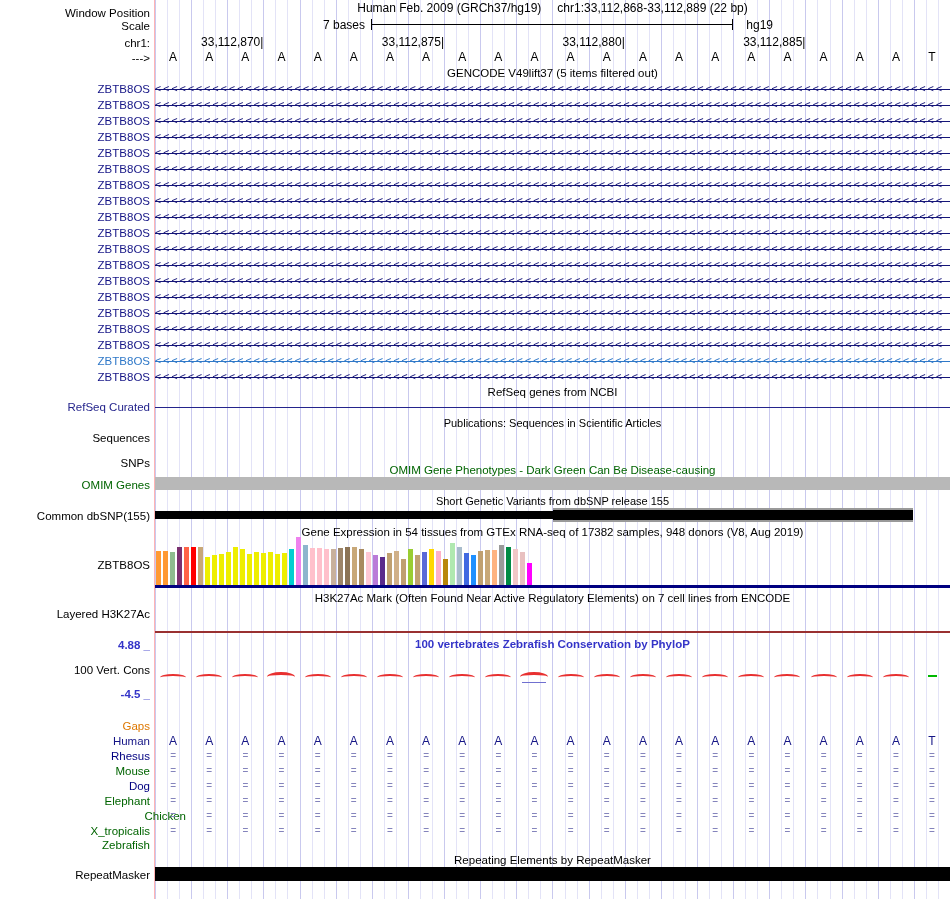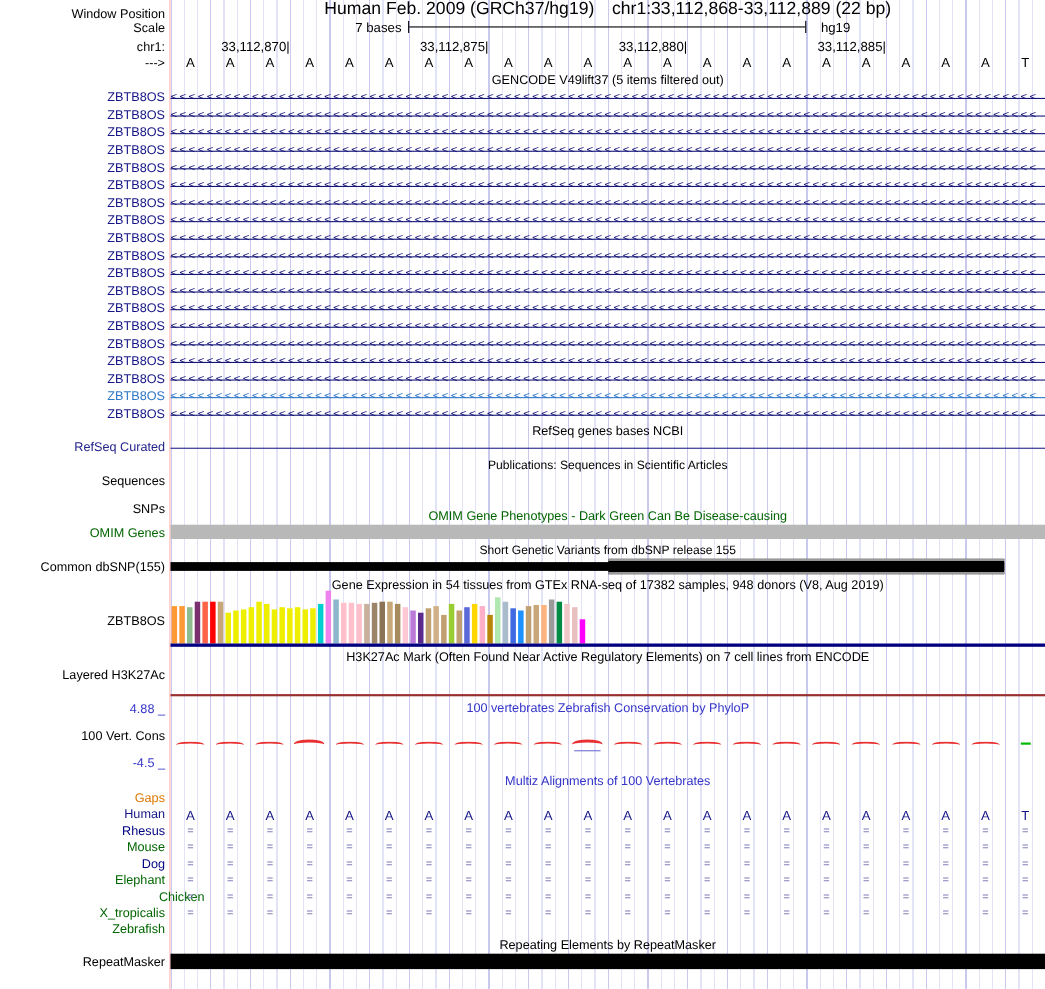--- a/index.html
+++ b/index.html
@@ -8,21 +8,21 @@
   
   #grid{position:absolute;left:155px;top:0;width:795px;height:899px;
     background-image:
       repeating-linear-gradient(to right,#c9c9ee 0,#c9c9ee 1px,transparent 1px,transparent 36.136px),
       repeating-linear-gradient(to right,#e3e3f7 0,#e3e3f7 1px,transparent 1px,transparent 12.045px);}
   #pinkline{position:absolute;left:154px;top:0;width:1px;height:899px;background:#ffb4b4;}
   .lbl{position:absolute;left:0;width:150px;text-align:right;font-size:11.5px;
        line-height:14px;white-space:nowrap;}
   .title{position:absolute;left:155px;width:795px;text-align:center;font-size:11.5px;
          line-height:13px;white-space:nowrap;}
-  .blue{color:#3434c8;}
+  .blue{color:#3434c8;font-weight:bold;}
   .green{color:#006400;}
   .navylbl{color:#24248c;}
   .tick{position:absolute;transform:translateX(-100%);font-size:12px;white-space:nowrap;}
   .seqrow{position:absolute;left:155px;width:795px;display:flex;}
   .seqcell{flex:1;text-align:center;font-size:12px;line-height:14px;}
   .generow{position:absolute;left:0;width:950px;height:16px;}
   .genelabel{position:absolute;left:0;width:150px;text-align:right;font-size:11.5px;
              line-height:16px;color:#151586;white-space:nowrap;}
   .genelabel.light{color:#2f78c8;}
   .arrowline{position:absolute;left:155px;top:0;width:795px;height:16px;line-height:16px;
@@ -46,21 +46,21 @@
   .ditto{font-size:10px;color:#8484bc;line-height:14px;}
 </style>
 </head>
 <body>
 
 <div id="root">
   <div id="grid"></div>
   <div id="pinkline"></div>
 
   <div class="lbl" style="top:6px">Window Position</div>
-  <div class="title" style="top:2px;font-size:16px">
+  <div class="title" style="top:2px;font-size:12px">
     <span>Human Feb. 2009 (GRCh37/hg19)</span><span style="display:inline-block;width:16px"></span><span>chr1:33,112,868-33,112,889 (22 bp)</span>
   </div>
 
   <div class="lbl" style="top:19px">Scale</div>
   <div class="tick" style="left:365px;top:18px">7 bases</div>
   <div class="scalebar"></div>
   <div class="tick" style="left:773px;top:18px">hg19</div>
 
   <div class="lbl" style="top:36px">chr1:</div>
   <div id="ruler">
@@ -169,21 +169,21 @@
       <div class="generow" style="top: 353px;">
         <div class="genelabel light">ZBTB8OS</div>
         <div class="arrowline light">&lt;&lt;&lt;&lt;&lt;&lt;&lt;&lt;&lt;&lt;&lt;&lt;&lt;&lt;&lt;&lt;&lt;&lt;&lt;&lt;&lt;&lt;&lt;&lt;&lt;&lt;&lt;&lt;&lt;&lt;&lt;&lt;&lt;&lt;&lt;&lt;&lt;&lt;&lt;&lt;&lt;&lt;&lt;&lt;&lt;&lt;&lt;&lt;&lt;&lt;&lt;&lt;&lt;&lt;&lt;&lt;&lt;&lt;&lt;&lt;&lt;&lt;&lt;&lt;&lt;&lt;&lt;&lt;&lt;&lt;&lt;&lt;&lt;&lt;&lt;&lt;&lt;&lt;&lt;&lt;&lt;&lt;&lt;&lt;&lt;&lt;&lt;&lt;&lt;&lt;&lt;&lt;&lt;&lt;&lt;&lt;</div>
       </div>
       <div class="generow" style="top: 369px;">
         <div class="genelabel">ZBTB8OS</div>
         <div class="arrowline">&lt;&lt;&lt;&lt;&lt;&lt;&lt;&lt;&lt;&lt;&lt;&lt;&lt;&lt;&lt;&lt;&lt;&lt;&lt;&lt;&lt;&lt;&lt;&lt;&lt;&lt;&lt;&lt;&lt;&lt;&lt;&lt;&lt;&lt;&lt;&lt;&lt;&lt;&lt;&lt;&lt;&lt;&lt;&lt;&lt;&lt;&lt;&lt;&lt;&lt;&lt;&lt;&lt;&lt;&lt;&lt;&lt;&lt;&lt;&lt;&lt;&lt;&lt;&lt;&lt;&lt;&lt;&lt;&lt;&lt;&lt;&lt;&lt;&lt;&lt;&lt;&lt;&lt;&lt;&lt;&lt;&lt;&lt;&lt;&lt;&lt;&lt;&lt;&lt;&lt;&lt;&lt;&lt;&lt;&lt;&lt;</div>
       </div>
     </div>
 
-  <div class="title" style="top:386px">RefSeq genes bases NCBI</div>
+  <div class="title" style="top:386px">RefSeq genes from NCBI</div>
   <div class="lbl navylbl" style="top:400px">RefSeq Curated</div>
   <div class="hbar" style="left:155px;top:407px;width:795px;height:1px;background:#24248c"></div>
 
   <div class="title" style="top:417px;font-size:11px">Publications: Sequences in Scientific Articles</div>
   <div class="lbl" style="top:431px">Sequences</div>
   <div class="lbl" style="top:456px">SNPs</div>
 
   <div class="title green" style="top:464px">OMIM Gene Phenotypes - Dark Green Can Be Disease-causing</div>
   <div class="lbl green" style="top:478px">OMIM Genes</div>
   <div class="hbar" style="left:155px;top:477px;width:795px;height:13px;background:#b8b8b8"></div>
@@ -324,21 +324,20 @@
         <div class="arc"></div>
       </div>
       <div class="seqcell">
         <div class="arc"></div>
       </div>
       <div class="seqcell">
         <div class="gdash"></div>
       </div>
     </div>
 
-  <div class="title blue" style="top:705px">Multiz Alignments of 100 Vertebrates</div>
   <div id="multiz-rows">
       <div class="lbl" style="top: 719px; color: rgb(221, 119, 0);">Gaps</div>
       <div class="seqrow" style="top: 719px;"></div>
       <div class="lbl" style="top: 734px; color: rgb(21, 21, 134);">Human</div>
       <div class="seqrow" style="top: 734px;">
         <div class="seqcell" style="color: rgb(21, 21, 134);">A</div>
         <div class="seqcell" style="color: rgb(21, 21, 134);">A</div>
         <div class="seqcell" style="color: rgb(21, 21, 134);">A</div>
         <div class="seqcell" style="color: rgb(21, 21, 134);">A</div>
         <div class="seqcell" style="color: rgb(21, 21, 134);">A</div>

